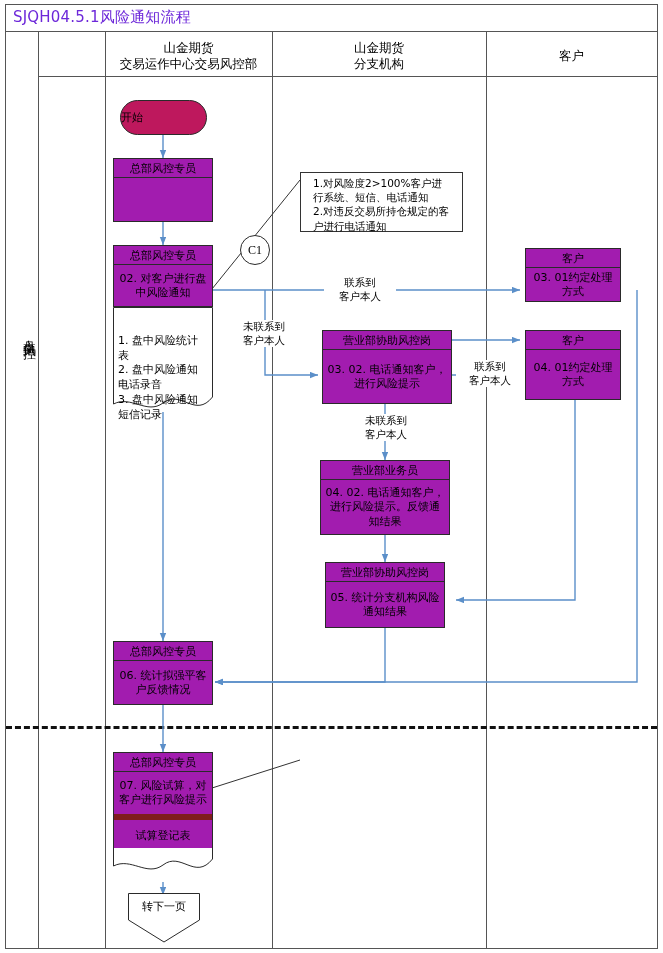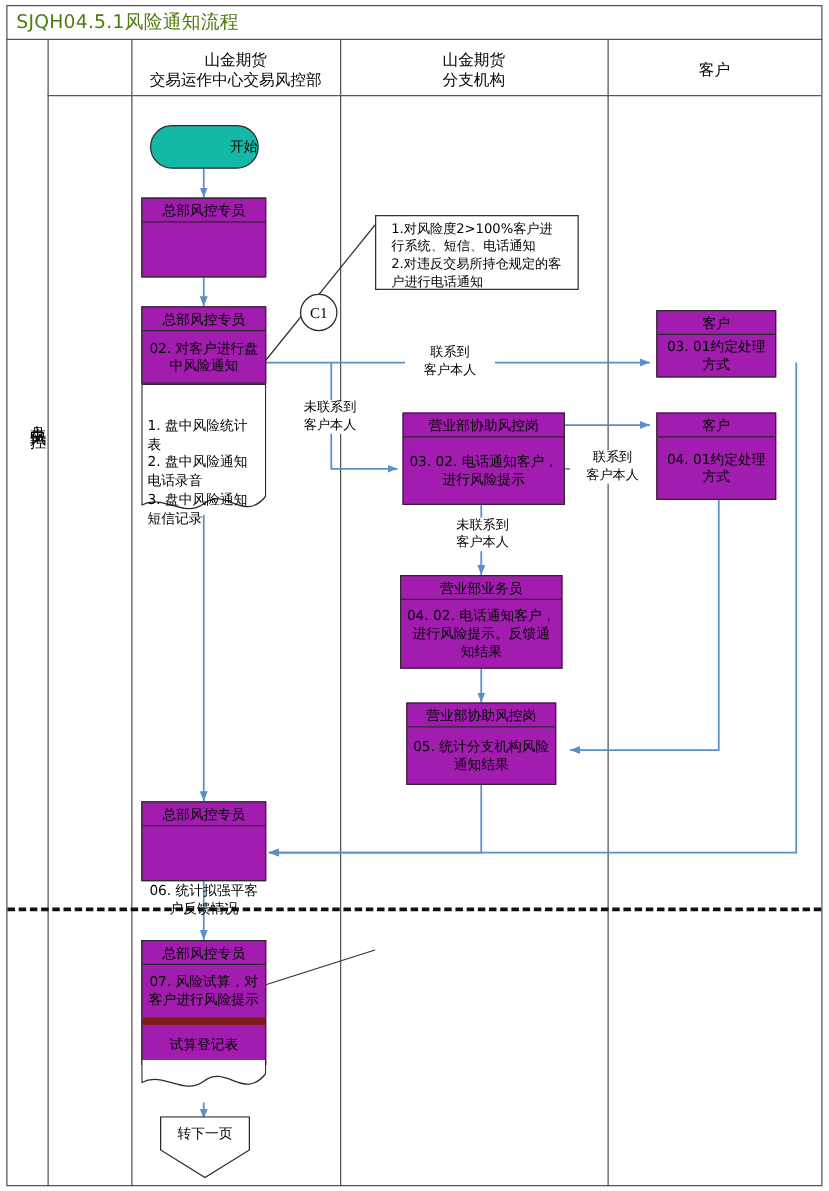--- a/index.html
+++ b/index.html
@@ -24,21 +24,21 @@
     border: 1px solid #555;
   }
   .title-bar {
     position: absolute;
     left: 5px; top: 4px;
     width: 653px; height: 28px;
     border-bottom: 1px solid #555;
     display: flex; align-items: center;
     padding-left: 8px;
     font-size: 15px;
-    color: #4d7c0f;
+    color: #6d28d9;
     letter-spacing: .2px;
     white-space: nowrap;
   }
 
   
   .lane-vline {
     position: absolute;
     width: 0; border-left: 1px solid #555;
   }
   .lane-hline {
@@ -96,22 +96,22 @@
     text-align: center;
     padding: 2px 4px;
     line-height: 1.28;
   }
 
   
   .terminator {
     position: absolute;
     border: 1px solid #2a2a2a;
     border-radius: 22px;
-    background: #14b8a6;
-    display: flex; align-items: center; justify-content: flex-end;
+    background: #be185d;
+    display: flex; align-items: center; justify-content: flex-start;
     font-size: 11px; color: #000;
     z-index: 5;
   }
 
   
   .doc-wrap { position: absolute; z-index: 5; }
   .doc-wrap svg { display: block; }
   .doc-text {
     position: absolute;
     left: 0; top: 0;
@@ -314,21 +314,21 @@
     <div class="bdy" style="height:55px;">04. 02. 电话通知客户，进行风险提示。反馈通知结果</div>
   </div>
 
   <div class="node" style="left:325px; top:562px; width:120px; height:66px;">
     <div class="hdr">营业部协助风控岗</div>
     <div class="bdy" style="height:46px;">05. 统计分支机构风险通知结果</div>
   </div>
 
   <div class="node" style="left:113px; top:641px; width:100px; height:64px;">
     <div class="hdr">总部风控专员</div>
-    <div class="bdy" style="height:44px;margin-top:37px;">06. 统计拟强平客户反馈情况</div>
+    <div class="bdy" style="height:44px;">06. 统计拟强平客户反馈情况</div>
   </div>
 
   <div class="node" style="left:113px; top:752px; width:100px; height:100px; border-bottom:none;">
     <div class="hdr">总部风控专员</div>
     <div class="bdy" style="height:48px; border-bottom:6px solid #7f1d1d;">07. 风险试算，对客户进行风险提示</div>
     <div class="bdy" style="height:32px;">试算登记表</div>
   </div>
 
   <div class="doc-wrap" style="left:113px; top:848px; width:100px; height:36px;">
     <svg width="100" height="36" viewBox="0 0 100 36">

